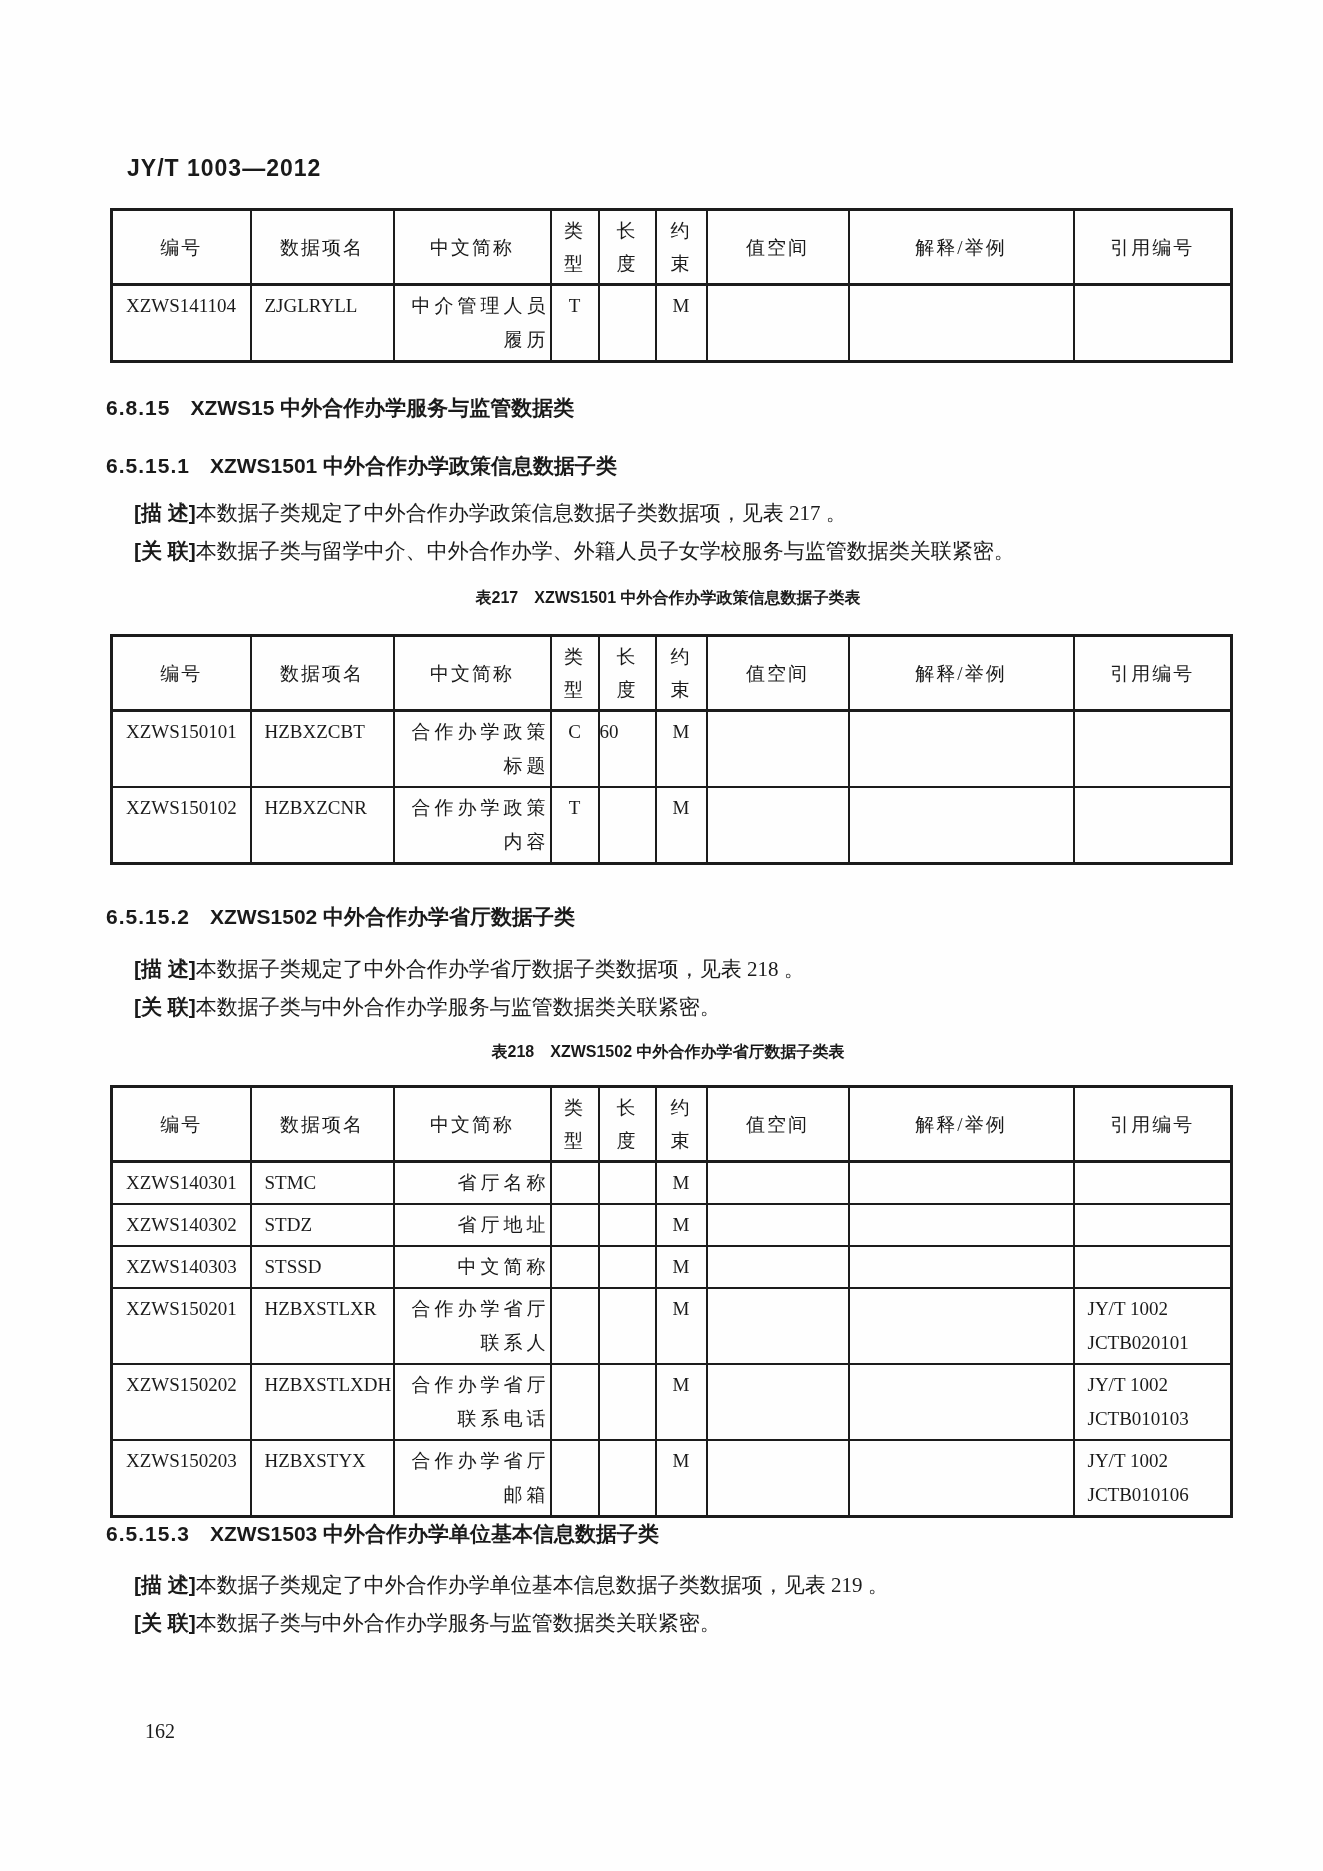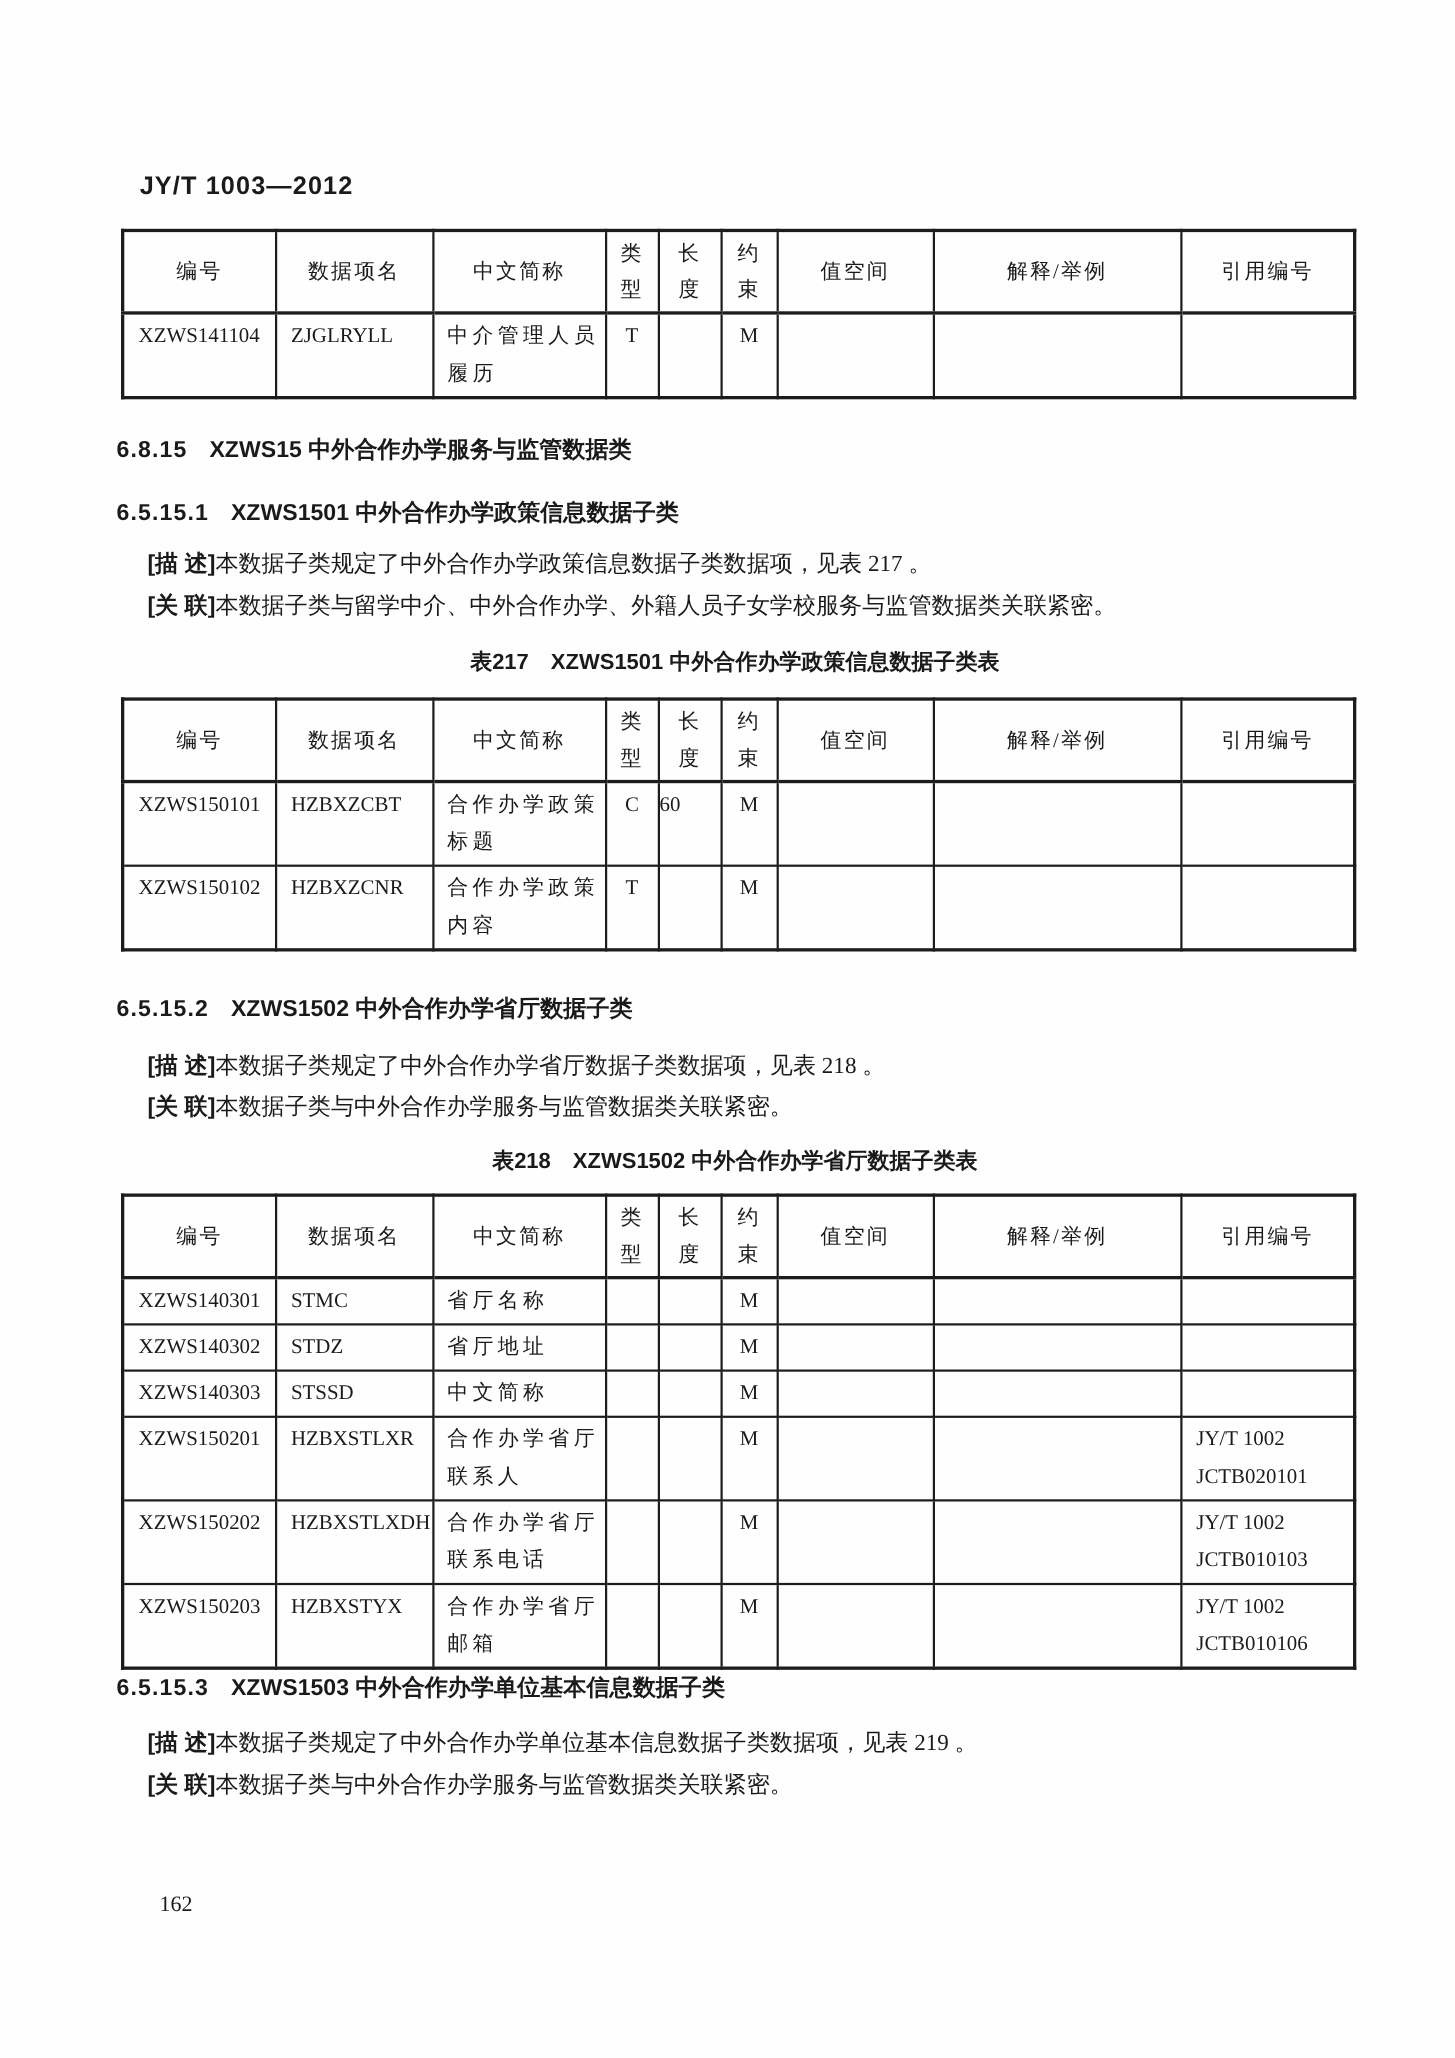--- a/index.html
+++ b/index.html
@@ -30,21 +30,21 @@
     font-size:21px; line-height:1.4; white-space:nowrap;
   }
   .para .p-label {
     font-family:Liberation Sans, sans-serif;
     font-weight:bold; 
   }
   .table-caption {
     position:absolute; left:106px; width:1124px;
     text-align:center;
     font-family:"Liberation Sans","DejaVu Sans",sans-serif;
-    font-weight:bold; font-size:20px;
+    font-weight:bold; font-size:16px;
   }
   .data-table {
     position:absolute; left:110px;
     border-collapse:collapse; table-layout:fixed;
     width:1120px;
     font-size:19px;
   }
   .data-table, .data-table th, .data-table td { border:2px solid #1c1c1c; }
   .data-table { border-width:3px; }
   .data-table thead th { border-bottom-width:3px; }
@@ -56,21 +56,21 @@
   .data-table td {
     vertical-align:top; white-space:pre-line;
     line-height:34px; padding-top:3px; padding-bottom:3px;
     height:38px;
   }
   .data-table tr.tall td { height:72px; }
   .col-0{width:139px}.col-1{width:143px}.col-2{width:157px}
   .col-3{width:48px}.col-4{width:57px}.col-5{width:51px}
   .col-6{width:142px}.col-7{width:225px}.col-8{width:158px}
   .data-table td.c0,.data-table td.c1 { text-align:left; padding-left:13px; }
-  .data-table td.c2 { text-align:left; padding-left:12px; letter-spacing:4px; }
+  .data-table td.c2 { text-align:right; padding-left:12px; letter-spacing:4px; }
   .data-table td.c3 { text-align:center; }
   .data-table td.c4 { padding-right:5px; }
   .data-table td.c5 { text-align:center; }
   .data-table td.c6,.data-table td.c7 { text-align:left; padding-left:10px; }
   .data-table td.c8 { text-align:left; padding-left:13px; }
   .page-num {
     position:absolute; left:145px; top:1720px;
     font-size:20px;
   }
   #tbl-cont { top:208px; }

